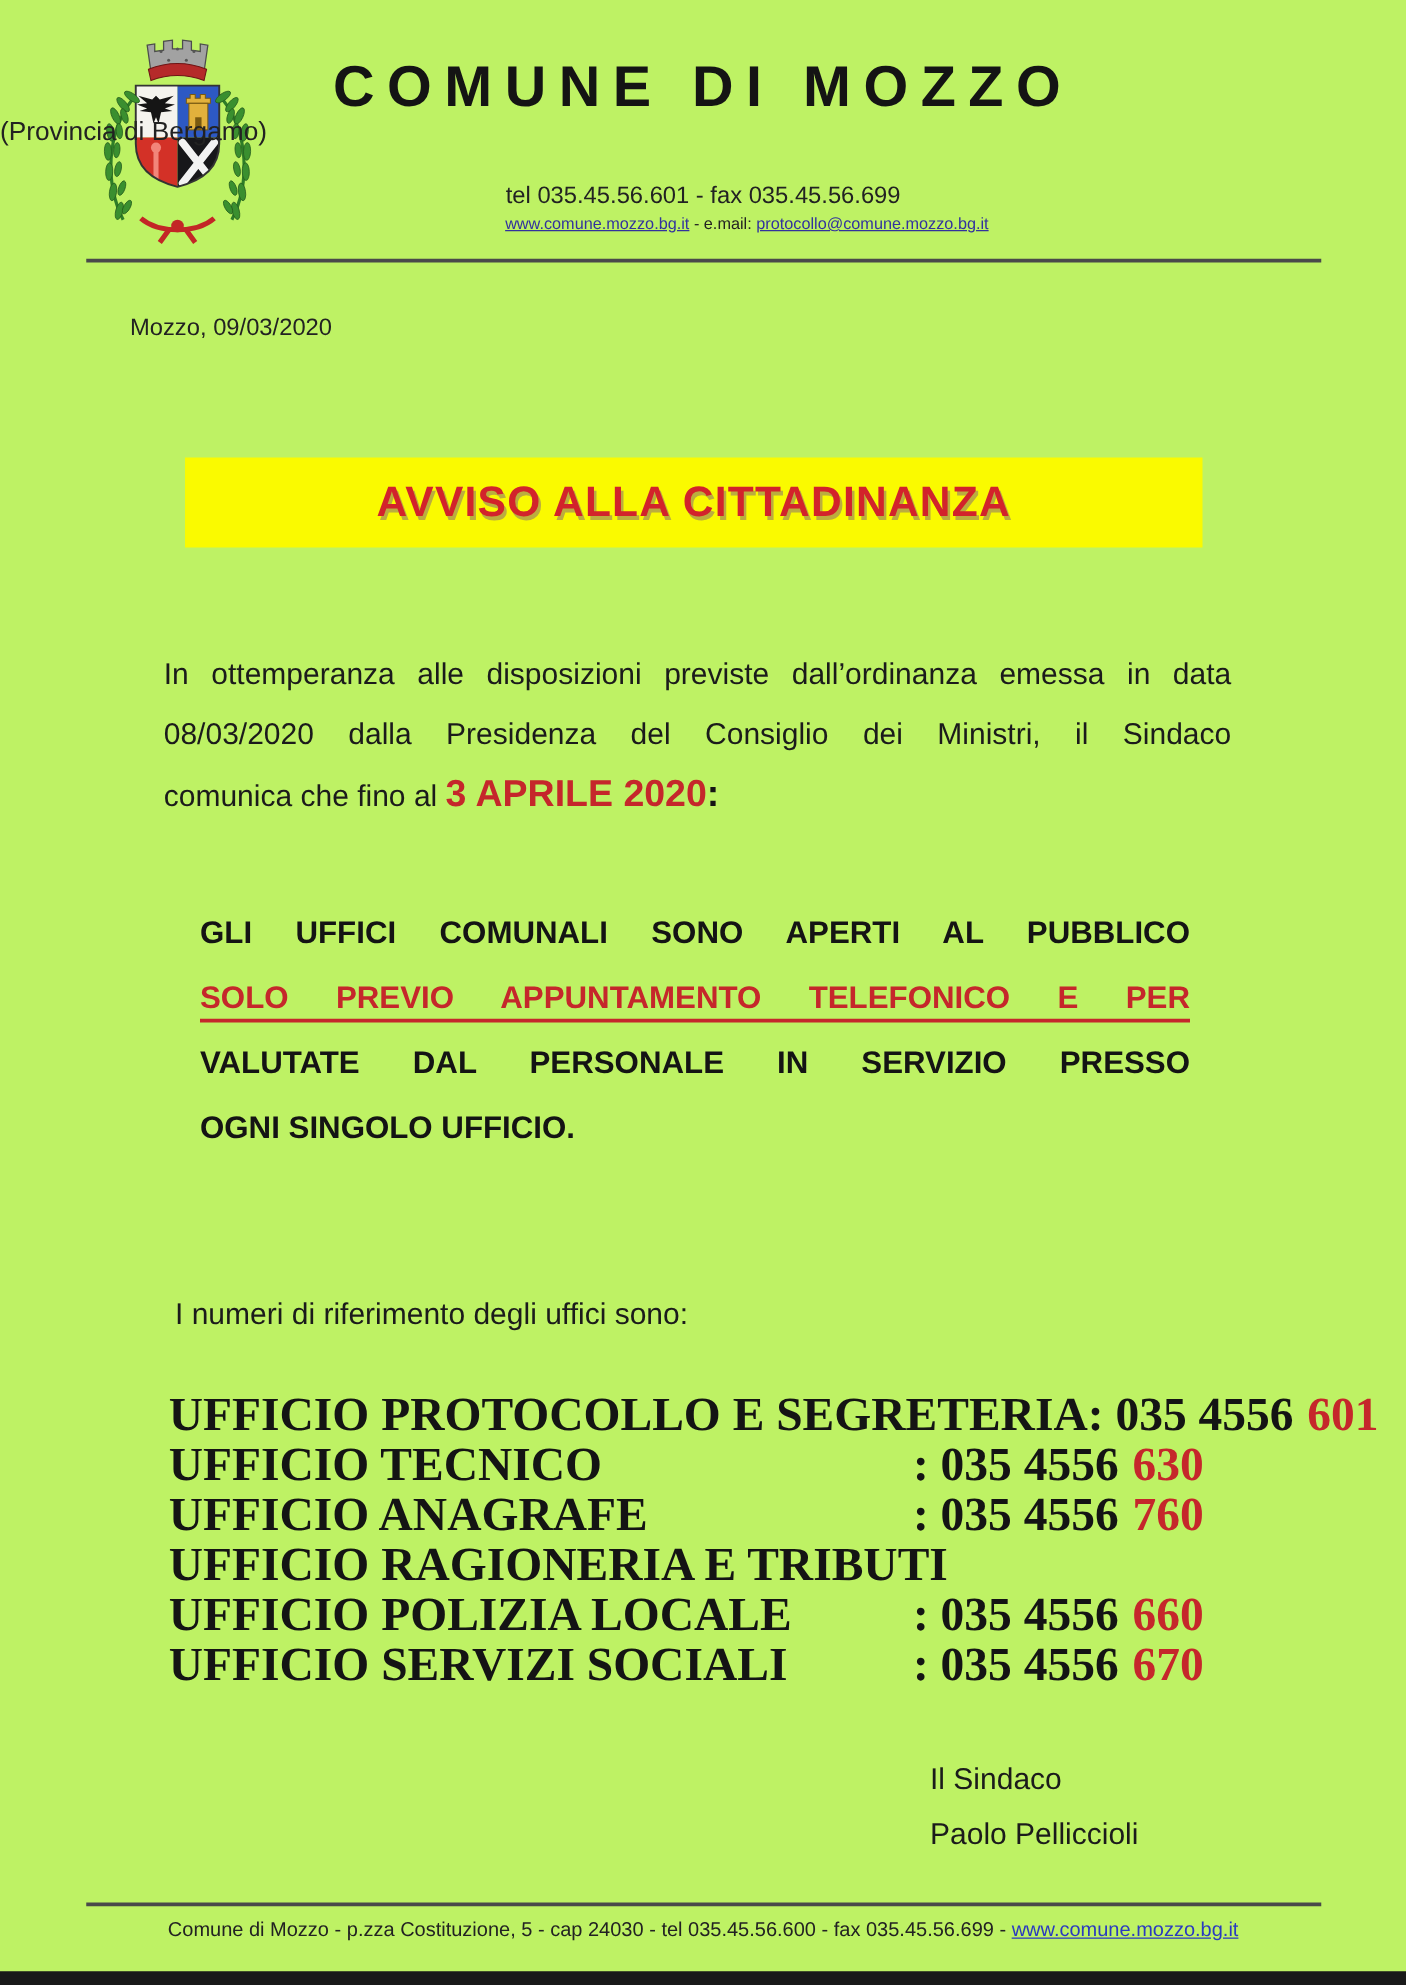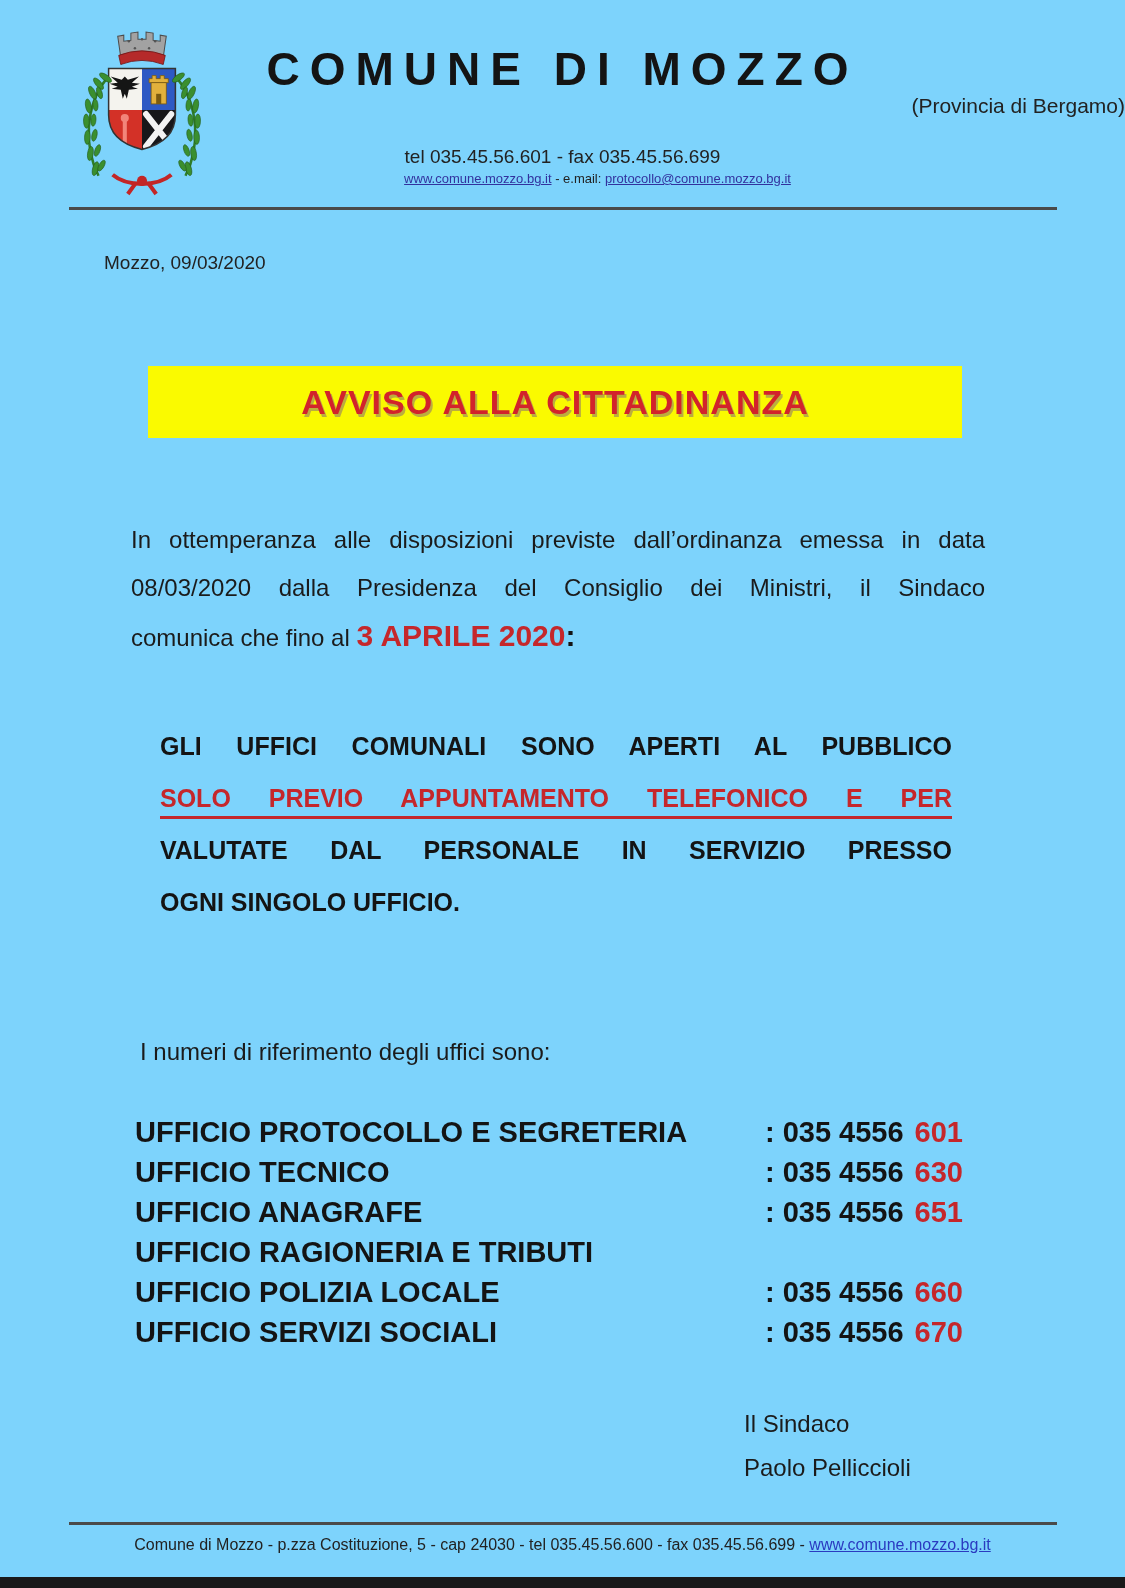--- a/index.html
+++ b/index.html
@@ -1,28 +1,28 @@
 <!DOCTYPE html>
 <html style="--accent-red: #C5272B; --banner-red: #D2232B; --banner-yellow: #FAFA00; --link-blue: #32329E; --footer-link-blue: #2A3AC0;"><head>
 <meta charset="utf-8">
 <style>
   html,body { margin:0; padding:0; background:#e9e9e9; }
   .page {
     position:relative; width:1125px; height:1588px; margin:0 auto;
-    background:#7dd3fc; overflow:hidden;
+    background:#bef264; overflow:hidden;
     font-family:"Liberation Sans", sans-serif; color:#1b1b1b;
   }
   
   .logo { position:absolute; left:76px; top:24px; width:132px; height:172px; }
   .h-title {
     position:absolute; left:0; top:42px; width:100%; text-align:center;
     font-size:46px; font-weight:700; letter-spacing:10px; color:#141414;
   }
   .h-sub {
-    position:absolute; left:0; top:94px; width:100%; text-align:right;
+    position:absolute; left:0; top:94px; width:100%; text-align:left;
     font-size:21px; color:#222;
   }
   .h-tel {
     position:absolute; left:0; top:146px; width:100%; text-align:center;
     font-size:19px; color:#222;
   }
   .h-links {
     position:absolute; left:0; top:171px; width:100%; text-align:center;
     font-size:13px; color:#222;padding-left:35px;
   }
@@ -51,21 +51,21 @@
   .seg-big-colon { color:#141414; font-weight:700; font-size:30px; }
   .seg-red-underline {
     color:var(--accent-red);
     text-decoration:underline; text-decoration-color:var(--accent-red);
     text-decoration-thickness:3px; text-underline-offset:9px;
   }
   .heading2 { position:absolute; left:140px; top:1038px; font-size:24px; }
   
   .offices {
     position:absolute; left:135px; top:1112px; width:828px;
-    font-family:Liberation Sans, sans-serif; font-weight:700; font-size:29px;
+    font-family:Liberation Serif, serif; font-weight:700; font-size:38px;
   }
   .office-row { display:flex; height:40px; line-height:40px; white-space:pre; }
   .office-name { flex:0 0 auto; color:#141414; }
   .office-phone { margin-left:auto; color:#141414; }
   .office-num { color:var(--accent-red); margin-left:11px; }
   
   .signature {
     position:absolute; left:744px; top:1402px; width:280px;
     text-align:left; font-size:24px; line-height:44px; color:#1b1b1b;
   }
@@ -184,21 +184,21 @@
       <div class="line"><span class="seg-red-underline">SOLO PREVIO APPUNTAMENTO TELEFONICO E PER</span></div>
       <div class="line"><span class="seg-bold">VALUTATE DAL PERSONALE IN SERVIZIO PRESSO</span></div>
       <div class="line align-left"><span class="seg-bold">OGNI SINGOLO UFFICIO.</span></div>
     </div>
 
   <div class="heading2">I numeri di riferimento degli uffici sono:</div>
 
   <div class="offices">
       <div class="office-row"><span class="office-name">UFFICIO PROTOCOLLO E SEGRETERIA</span><span class="office-phone">: 035 4556<span class="office-num">601</span></span></div>
       <div class="office-row"><span class="office-name">UFFICIO TECNICO</span><span class="office-phone">: 035 4556<span class="office-num">630</span></span></div>
-      <div class="office-row"><span class="office-name">UFFICIO ANAGRAFE</span><span class="office-phone">: 035 4556<span class="office-num">651</span></span></div>
+      <div class="office-row"><span class="office-name">UFFICIO ANAGRAFE</span><span class="office-phone">: 035 4556<span class="office-num">760</span></span></div>
       <div class="office-row"><span class="office-name">UFFICIO RAGIONERIA E TRIBUTI</span></div>
       <div class="office-row"><span class="office-name">UFFICIO POLIZIA LOCALE</span><span class="office-phone">: 035 4556<span class="office-num">660</span></span></div>
       <div class="office-row"><span class="office-name">UFFICIO SERVIZI SOCIALI</span><span class="office-phone">: 035 4556<span class="office-num">670</span></span></div>
     </div>
 
   <div class="signature">
     <div>Il Sindaco</div>
     <div>Paolo Pelliccioli</div>
   </div>
 

